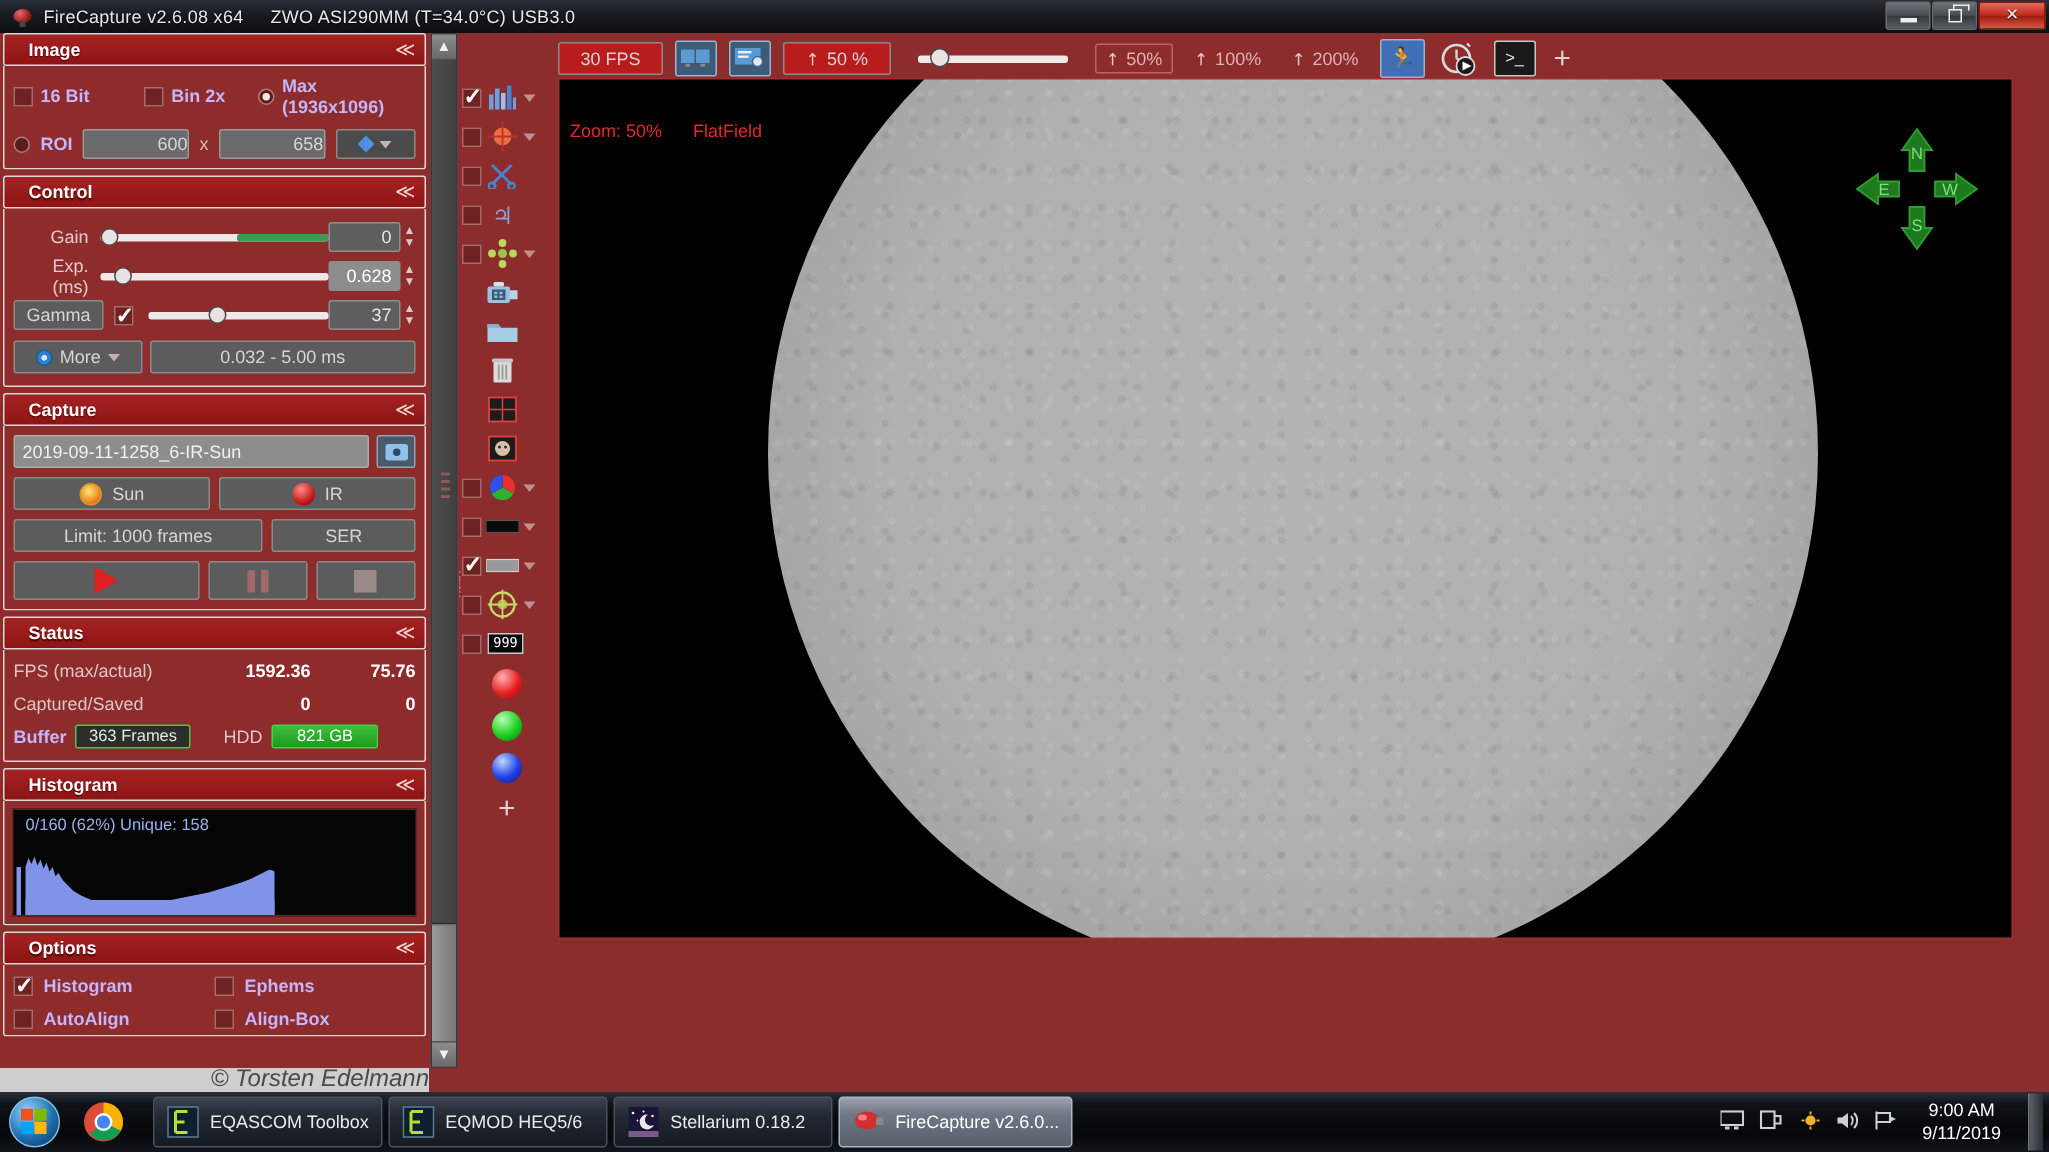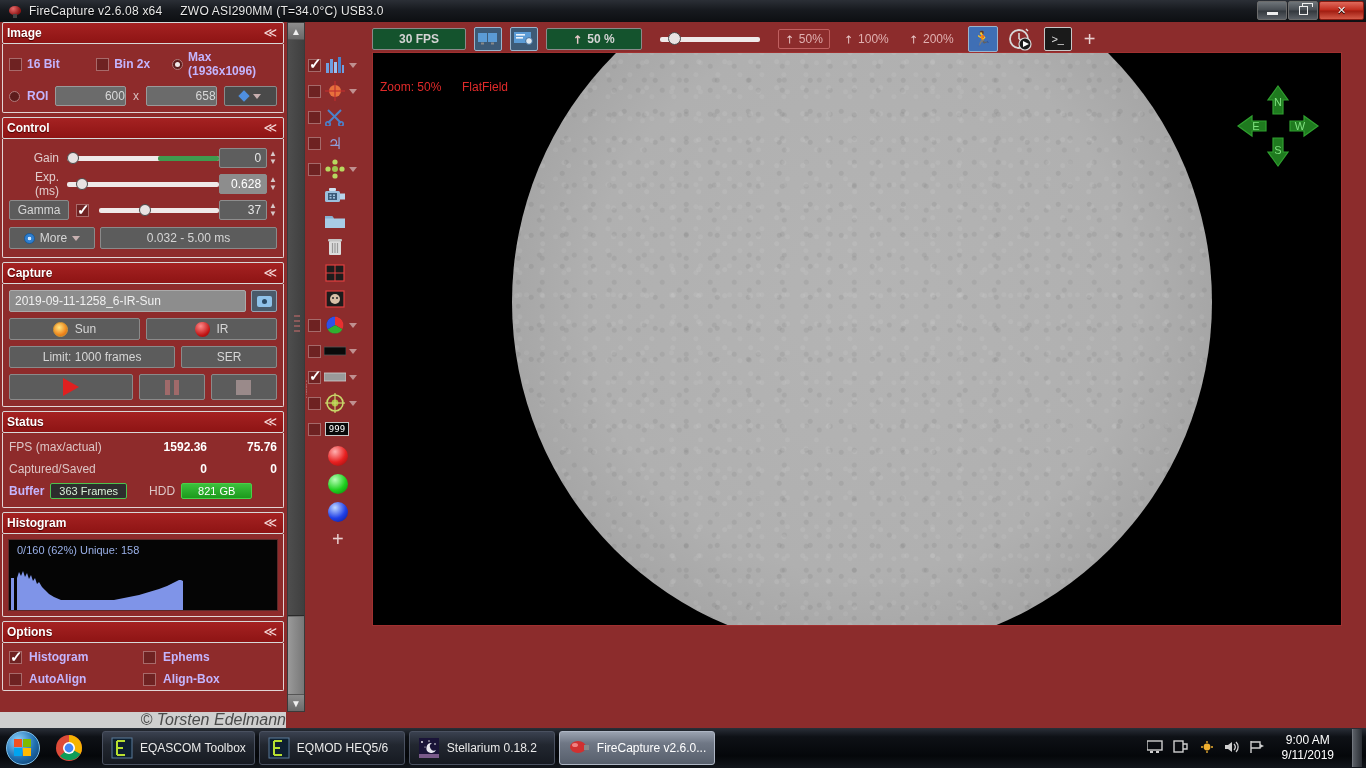--- a/index.html
+++ b/index.html
@@ -62,21 +62,21 @@
 
   
   #leftcol {
     position: absolute; left: 0; top: 0; width: 286px; height: 706px;
     background: #8e2b2b;
   }
   .panel { margin: 0 2px 4px 2px; }
   .panel-head {
     height: 22px; background: linear-gradient(180deg,#a52222 0%,#8e1414 100%);
     border: 1px solid #d8d8d8; border-radius: 2px;
-    display: flex; align-items: center; padding: 0 4px;
+    display: flex; align-items: center; padding: 0 16px;
     position: relative;
   }
   .panel-head .ptitle {
     color: #ffffff; font-size: 12px; font-weight: bold; text-shadow: 0 1px 1px #400;
   }
   .panel-head .chev {
     position: absolute; right: 6px; top: 3px;
     color: #f3d8d8; font-size: 13px; line-height: 14px;
   }
   .panel-body {
@@ -300,23 +300,23 @@
   .sph-b { background: radial-gradient(circle at 35% 28%, #c0d8ff, #2040e8 55%, #0a1680); }
   #vplus { color: #e8d0d0; font-size: 20px; line-height: 20px; margin-left: 24px; }
   #vdots { position: absolute; left: 302px; top: 360px; color: #b07878; font-size: 9px; line-height: 5px; }
 
   
   #toptool {
     position: absolute; left: 372px; top: 2px; width: 970px; height: 30px;
     display: flex; align-items: center; gap: 8px;
   }
   .tbtn {
-    background: #14532d; border: 1px solid #8a8a8a; border-radius: 2px;
-    color: #d4d4d4; font-size: 12px; height: 22px; padding: 0 26px;
-    display: flex; align-items: center; justify-content: center; gap: 5px; font-weight: bold;
+    background: #b91c1c; border: 1px solid #8a8a8a; border-radius: 2px;
+    color: #d4d4d4; font-size: 12px; height: 22px; padding: 0 14px;
+    display: flex; align-items: center; justify-content: center; gap: 5px;
   }
   .ibtn {
     width: 28px; height: 24px; background: #3d5a76; border: 1px solid #9ab4cc;
     border-radius: 2px; display: flex; align-items: center; justify-content: center;
   }
   #zoomslider { position: relative; width: 100px; height: 20px; margin: 0 10px; }
   #zoomslider .track { position:absolute; left:0; right:0; top:8px; height:5px; background:#efe9e9; border-radius:2px; }
   #zoomslider .knob { position:absolute; top:3px; left:8px; width:13px; height:13px; border-radius:50%; background:#e8e2e2; border:1px solid #4a4a4a; }
   .zpreset { color: #e0b0b0; font-size: 12px; display:flex; align-items:center; gap:5px; padding: 2px 6px; }
   .zpreset.sel { border: 1px solid #c06060; border-radius: 2px; }

